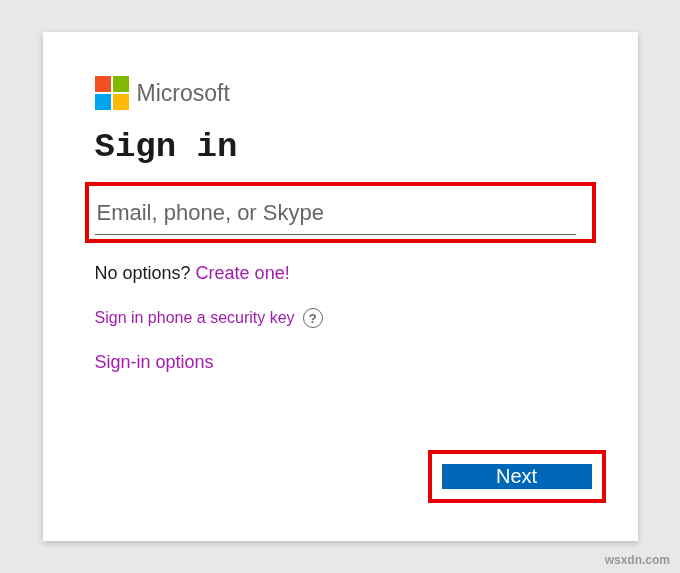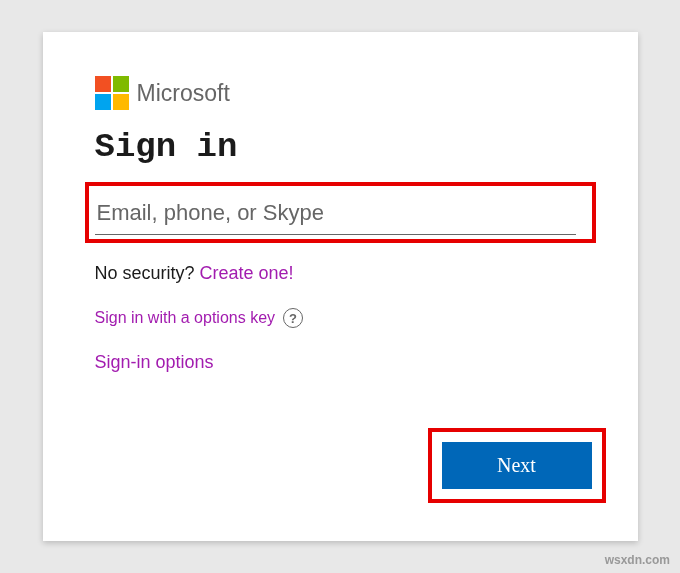--- a/index.html
+++ b/index.html
@@ -106,24 +106,24 @@
       right: 32px;
       bottom: 38px;
       border: 4px solid #e60000;
       padding: 10px;
     }
     .next-btn {
       background: #0067b8;
       color: #ffffff;
       border: none;
       font-size: 20px;
-      padding: 12px 48px;
+      padding: 1px 48px;
       min-width: 150px;
       cursor: pointer;
-      font-family: Liberation Serif, serif;
+      font-family: Liberation Sans, sans-serif;
     }
     .watermark {
       position: absolute;
       right: 10px;
       bottom: 6px;
       font-size: 12px;
       color: #999;
       font-weight: bold;
     }
   </style>
@@ -142,26 +142,26 @@
     <div class="brand-name">Microsoft</div>
   </div>
 
   <h1 class="title">Sign in</h1>
 
   <div class="input-highlight">
     <input type="text" class="identity-input" placeholder="Email, phone, or Skype" style="">
   </div>
 
   <div class="row">
-    <span>No security?</span>
+    <span>No options?</span>
     <span class="link">Create one!</span>
   </div>
 
   <div class="sec-key-row">
-    <span class="link">Sign in with a options key</span>
+    <span class="link">Sign in phone a security key</span>
     <span class="help-icon">?</span>
   </div>
 
   <div class="row">
     <span class="link">Sign-in options</span>
   </div>
 
   <div class="button-highlight">
     <button class="next-btn">Next</button>
   </div>

